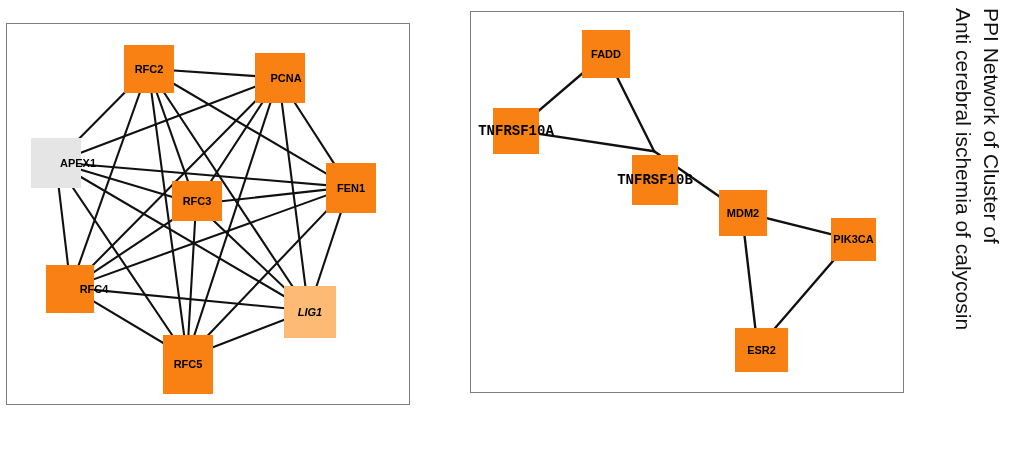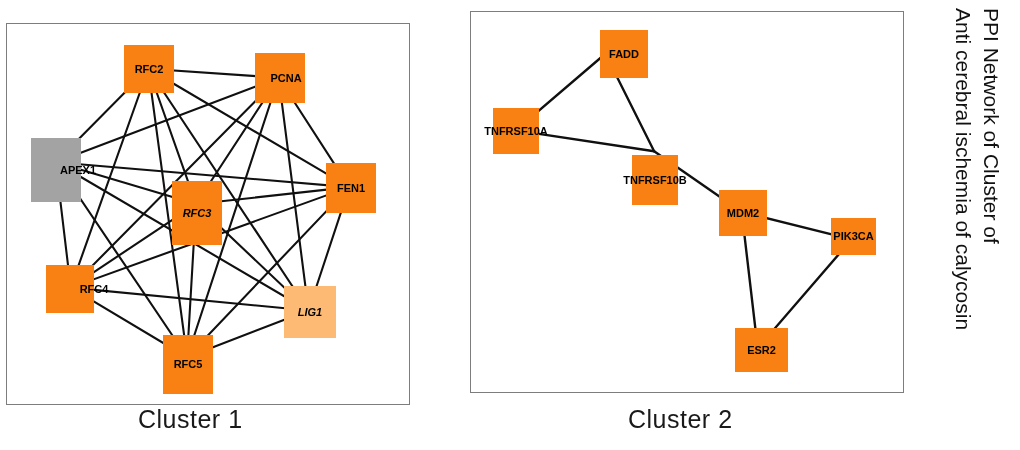--- a/index.html
+++ b/index.html
@@ -50,21 +50,21 @@
     box-sizing: border-box;
   }
   .node-label {
     color: #000000;
     font-weight: bold;
     font-size: 11px;
     line-height: 1;
     white-space: nowrap;
     font-family: "Liberation Sans", sans-serif;
   }
-  .node.small-label .node-label { font-size: 11px; }
+  .node.small-label .node-label { font-size: 14px; font-family: Liberation Mono, monospace; }
 
   .caption {
     position: absolute;
     font-size: 25px;
     color: #1a1a1a;
     font-family: "Liberation Sans", sans-serif;
     white-space: nowrap;
     letter-spacing: 0.5px;
   }
   #caption-1 { left: 138px; top: 405px; }
@@ -125,27 +125,27 @@
         <line x1="64" y1="265" x2="181" y2="335" class="edge"></line>
         <line x1="303" y1="288" x2="181" y2="335" class="edge"></line>
       </svg>
     <div id="nodes-1">
         <div class="node" style="left: 117px; top: 21px; width: 50px; height: 48px; background: rgb(249, 128, 18);">
           <span class="node-label">RFC2</span>
         </div>
         <div class="node" style="left: 248px; top: 29px; width: 50px; height: 50px; background: rgb(249, 128, 18); padding-left: 12px;">
           <span class="node-label">PCNA</span>
         </div>
-        <div class="node" style="left: 24px; top: 114px; width: 50px; height: 64px; background: #a3a3a3; padding-left: 44px;">
+        <div class="node" style="left: 24px; top: 114px; width: 50px; height: 50px; background: #e5e5e5; padding-left: 44px;">
           <span class="node-label">APEX1</span>
         </div>
         <div class="node" style="left: 319px; top: 139px; width: 50px; height: 50px; background: rgb(249, 128, 18);">
           <span class="node-label">FEN1</span>
         </div>
-        <div class="node" style="left: 165px; top: 157px; width: 50px; height: 64px; background: rgb(249, 128, 18); font-style: italic;">
+        <div class="node" style="left: 165px; top: 157px; width: 50px; height: 40px; background: rgb(249, 128, 18);">
           <span class="node-label">RFC3</span>
         </div>
         <div class="node" style="left: 39px; top: 241px; width: 26px; height: 48px; background: rgb(249, 128, 18); padding-left: 48px;">
           <span class="node-label">RFC4</span>
         </div>
         <div class="node" style="left: 277px; top: 262px; width: 52px; height: 52px; background: #fdba74; font-style: italic;">
           <span class="node-label">LIG1</span>
         </div>
         <div class="node" style="left: 156px; top: 311px; width: 50px; height: 59px; background: rgb(249, 128, 18);">
           <span class="node-label">RFC5</span>
@@ -157,40 +157,38 @@
     <svg class="net-svg" id="edges-2" viewBox="0 0 434 382" preserveAspectRatio="none">
         <line x1="135" y1="42" x2="45" y2="119" class="edge"></line>
         <line x1="135" y1="42" x2="184" y2="140" class="edge"></line>
         <line x1="45" y1="119" x2="184" y2="140" class="edge"></line>
         <line x1="184" y1="140" x2="272" y2="201" class="edge"></line>
         <line x1="272" y1="201" x2="382.5" y2="228.5" class="edge"></line>
         <line x1="272" y1="201" x2="288" y2="338" class="edge"></line>
         <line x1="382.5" y1="228.5" x2="288" y2="338" class="edge"></line>
       </svg>
     <div id="nodes-2">
-        <div class="node" style="left: 111px; top: 18px; width: 48px; height: 48px; background: rgb(249, 128, 18); margin-left: 18px;">
+        <div class="node" style="left: 111px; top: 18px; width: 48px; height: 48px; background: rgb(249, 128, 18);">
           <span class="node-label">FADD</span>
         </div>
         <div class="node small-label" style="left: 22px; top: 96px; width: 46px; height: 46px; background: rgb(249, 128, 18);">
           <span class="node-label">TNFRSF10A</span>
         </div>
         <div class="node small-label" style="left: 161px; top: 115px; width: 46px; height: 50px; background: rgb(249, 128, 18); margin-top: 28px;">
           <span class="node-label">TNFRSF10B</span>
         </div>
         <div class="node" style="left: 248px; top: 178px; width: 48px; height: 46px; background: rgb(249, 128, 18);">
           <span class="node-label">MDM2</span>
         </div>
-        <div class="node" style="left: 360px; top: 206px; width: 45px; height: 37px; background: rgb(249, 128, 18);">
+        <div class="node" style="left: 360px; top: 206px; width: 45px; height: 43px; background: rgb(249, 128, 18);">
           <span class="node-label">PIK3CA</span>
         </div>
         <div class="node" style="left: 264px; top: 316px; width: 53px; height: 44px; background: rgb(249, 128, 18);">
           <span class="node-label">ESR2</span>
         </div>
       </div>
   </div>
 
-  <div class="caption" id="caption-1">Cluster  1</div>
-  <div class="caption" id="caption-2">Cluster  2</div>
 
   <div class="side-title" id="side-line-1">PPI  Network  of Cluster of</div>
   <div class="side-title" id="side-line-2">Anti cerebral ischemia of calycosin</div>
 
 </div>
 
 </body></html>

